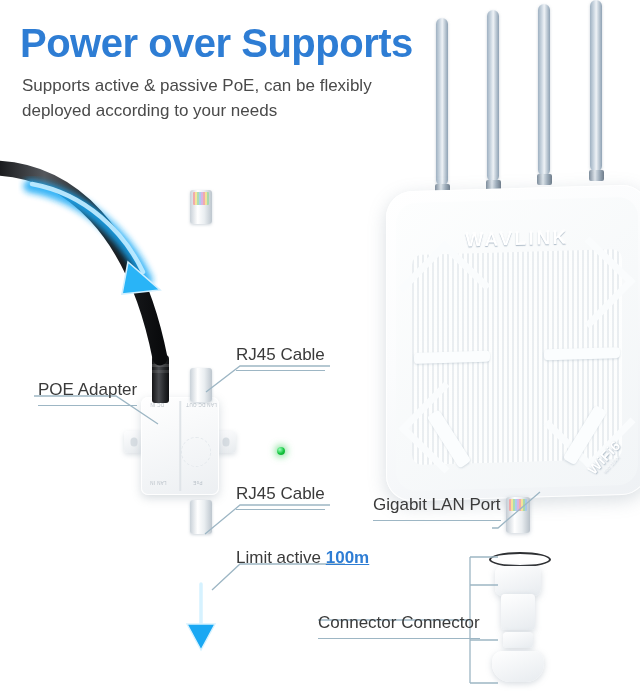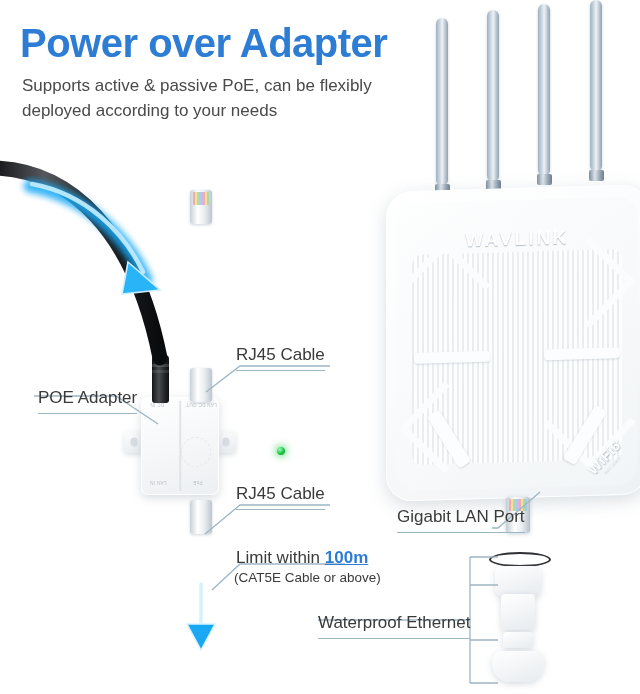--- a/index.html
+++ b/index.html
@@ -133,21 +133,21 @@
     box-shadow:0 2px 6px rgba(140,155,170,.35);
   }
 
   .caption-sub{position:absolute;font-size:13.5px;color:#3a3a3a;white-space:nowrap;}
 </style>
 </head>
 <body>
 
 <div id="stage">
 
-  <div class="title">Power over Adapter</div>
+  <div class="title">Power over Supports</div>
   <div class="subtitle">Supports active &amp; passive PoE, can be flexibly deployed according to your needs</div>
 
   <div class="ant" style="left:436px;top:18px;height:168px;"></div>
   <div class="ant" style="left:487px;top:10px;height:172px;"></div>
   <div class="ant" style="left:538px;top:4px;height:172px;"></div>
   <div class="ant" style="left:590px;top:0px;height:172px;"></div>
 
   <div class="router">
     <div class="router-inner">
       <div class="fins"></div>
@@ -253,28 +253,27 @@
     <path d="M 34,396 L 116,396 L 158,424" fill="none" stroke="#9db6c4" stroke-width="1.3"></path>
     <path d="M 330,366 L 240,366 L 206,392" fill="none" stroke="#9db6c4" stroke-width="1.3"></path>
     <path d="M 330,505 L 240,505 L 205,534" fill="none" stroke="#9db6c4" stroke-width="1.3"></path>
     <path d="M 345,564 L 240,564 L 212,590" fill="none" stroke="#9db6c4" stroke-width="1.3"></path>
     <path d="M 492,528 L 498,528 L 540,492" fill="none" stroke="#9db6c4" stroke-width="1.3"></path>
 
     <path d="M 470,557 L 470,683 M 470,557 L 498,557 M 470,585 L 498,585 M 470,640 L 498,640 M 470,683 L 498,683 M 470,620 L 447,620" fill="none" stroke="#9db6c4" stroke-width="1.3"></path>
     <path d="M 447,620 L 318,620" fill="none" stroke="#9db6c4" stroke-width="1.3"></path>
   </svg>
 
-  <div class="lbl u" style="left:38px;top:379px;margin-top:8px;">POE Adapter</div>
+  <div class="lbl u" style="left:38px;top:379px;">POE Adapter</div>
 
   <div class="lbl u" style="left:236px;top:344px;">RJ45 Cable</div>
 
   <div class="lbl u" style="left:236px;top:483px;">RJ45 Cable</div>
 
-  <div class="lbl u" style="left:373px;top:506px;margin-left:24px;">Gigabit LAN Port</div>
-
-  <div class="lbl u" style="left:318px;top:612px;">Waterproof Ethernet</div>
+  <div class="lbl u" style="left:373px;top:494px;">Gigabit LAN Port</div>
+
+  <div class="lbl u" style="left:318px;top:612px;">Connector Connector</div>
 
   <div class="lbl" style="left:236px;top:547px;">
-    <span>Limit within </span><span class="hi">100m</span>
-  </div>
-  <div class="caption-sub" style="left:234px;top:570px;">(CAT5E Cable or above)</div>
+    <span>Limit active </span><span class="hi">100m</span>
+  </div>
 
 </div>
 
 </body></html>

